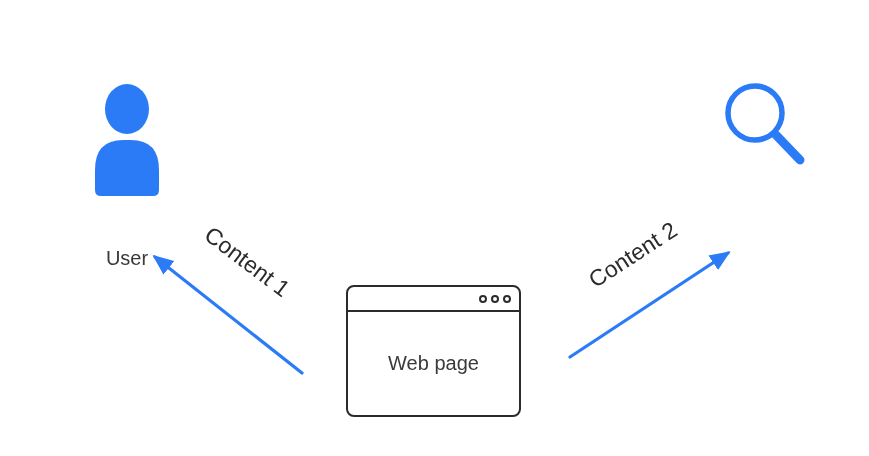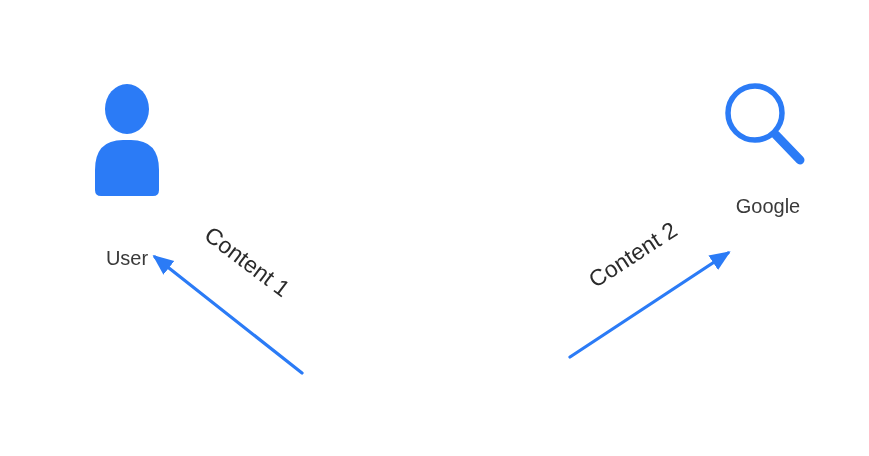--- a/index.html
+++ b/index.html
@@ -92,19 +92,26 @@
   <svg class="abs" style="left:89px; top:82px;" width="76" height="114" viewBox="0 0 76 114">
     <ellipse cx="38" cy="27" rx="22" ry="25" fill="#2b7bf6"></ellipse>
     <path d="M6 108 L6 88 Q6 58 34 58 L42 58 Q70 58 70 88 L70 108 Q70 114 64 114 L12 114 Q6 114 6 108 Z" fill="#2b7bf6"></path>
   </svg>
   <div class="node-label" style="left:89px; top:203px; width:76px;margin-top:44px;">User</div>
 
   <svg class="abs" style="left:718px; top:80px;" width="92" height="96" viewBox="0 0 92 96">
     <circle cx="37" cy="33" r="27" fill="none" stroke-width="5.5" stroke="#2b7bf6"></circle>
     <line x1="58" y1="55" x2="82" y2="80" stroke-width="9" stroke-linecap="round" stroke="#2b7bf6"></line>
   </svg>
-  <div class="node-label" style="left:722px; top:195px; width:92px;">Google</div>
 
+  <div class="browser">
+    <div class="browser-titlebar">
+      <span class="dot"></span>
+      <span class="dot"></span>
+      <span class="dot"></span>
+    </div>
+    <div class="browser-body">Web page</div>
+  </div>
 
   <div class="arrow-label left">Content 1</div>
   <div class="arrow-label right">Content 2</div>
 
 </div>
 
 </body></html>

